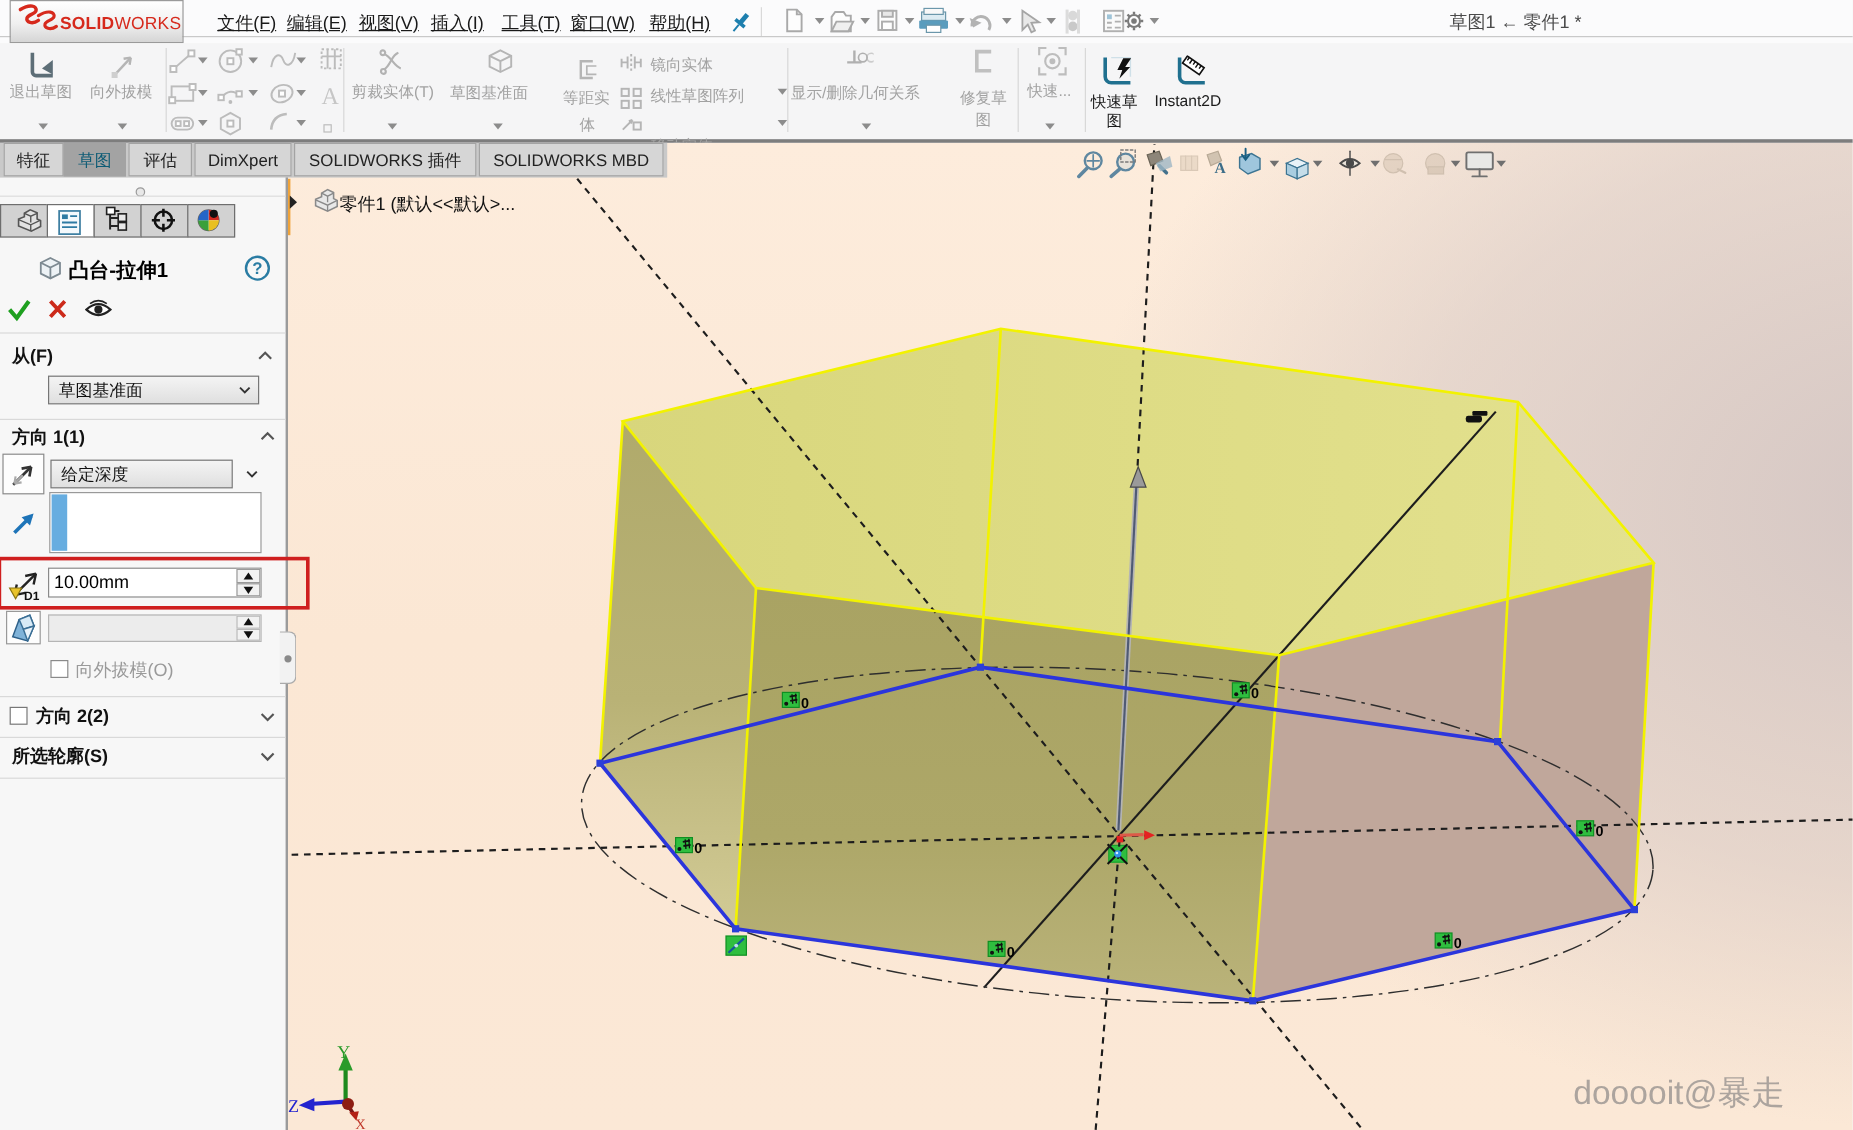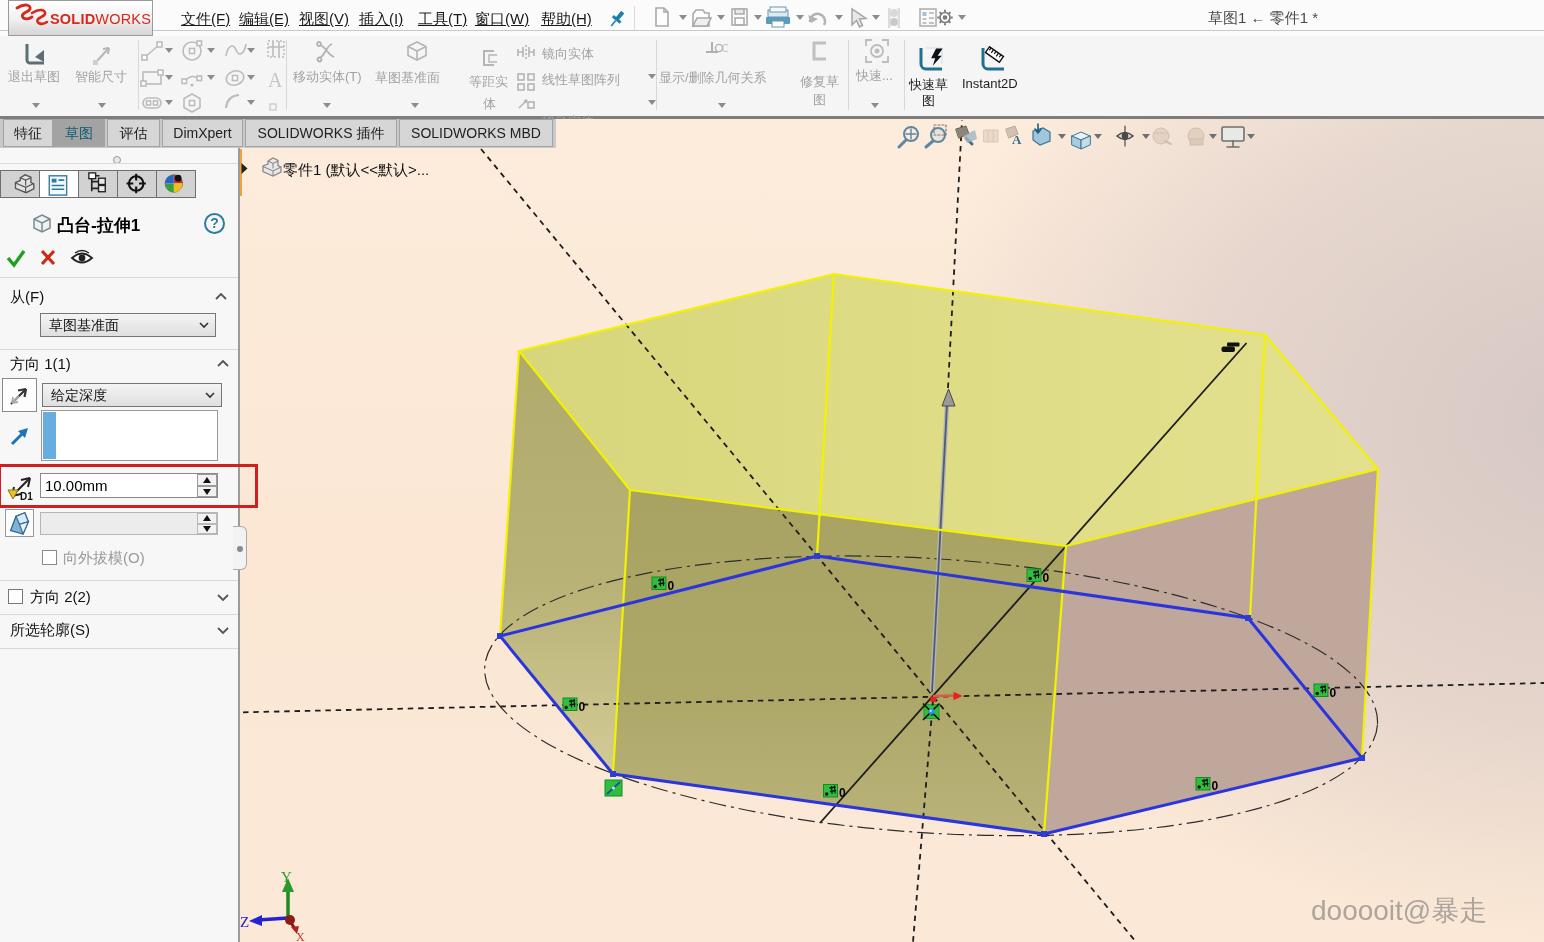--- a/index.html
+++ b/index.html
@@ -12,21 +12,21 @@
 .rtext{font-size:13px;color:#a2a2a2;white-space:nowrap;text-align:right;}
 .rtextb{font-size:13px;color:#1c1c1c;white-space:nowrap;}
 .caret{width:0;height:0;border-left:4px solid transparent;border-right:4px solid transparent;border-top:5px solid #8c8c8c;}
 #tabstrip{left:0;top:119px;width:556px;height:29px;background:#c9c9c9;z-index:5;}
 .tab{top:119px;height:28px;background:#d6d6d6;border:1px solid #a3a3a3;box-sizing:border-box;font-size:14px;color:#222;text-align:center;line-height:27px;z-index:6;}
 .tabactive{background:#a3a3a3;color:#0d5b75;}
 #panel{left:0;top:148px;width:238px;height:794px;background:#f7f7f7;}
 #panelborder{left:238px;top:119px;width:2px;height:823px;background:#9b9b9b;}
 .ptabcell{top:170px;width:40px;height:28px;border:1px solid #6e6e6e;box-sizing:border-box;background:#d2d2d2;}
 .hr{left:0;width:238px;height:1px;background:#d9d9d9;}
-.sechead{font-size:15px;font-weight:normal;color:#111;}
+.sechead{font-size:15px;font-weight:bold;color:#111;}
 .combo{background:linear-gradient(180deg,#f4f4f4,#dfdfdf);border:1px solid #767676;box-sizing:border-box;font-size:14px;color:#111;}
 .spin{width:17px;background:#f2f2f2;border:1px solid #9a9a9a;box-sizing:border-box;}
 </style></head>
 <body>
 
 <div id="menubar" class="abs"></div>
 <div class="abs" style="left:0;top:30px;width:1544px;height:1px;background:#c9c9c9"></div>
 <div id="logo" class="abs"></div>
 <svg class="abs" style="left:10px;top:2px" width="142" height="31" viewBox="0 0 142 31">
   <g fill="none" stroke="#d6291c" stroke-width="2.9" stroke-linecap="round">
@@ -120,21 +120,21 @@
   </svg>
 <div class="abs rtext" style="left:8px;top:68px">退出草图</div>
 <div class="abs caret" style="left:32px;top:103px"></div>
 <svg class="abs" style="left:92px;top:44px" width="22" height="22" viewBox="0 0 22 22">
     <g stroke="#b5b5b5" fill="none" stroke-width="2">
       <path d="M3 19 L17 4"></path>
       <path d="M17 4 l-6 1 M17 4 l-1 6"></path>
       <rect x="1" y="16" width="5" height="5" fill="#cfcfcf" stroke="none"></rect>
     </g>
   </svg>
-<div class="abs rtext" style="left:75px;top:68px">智能尺寸</div>
+<div class="abs rtext" style="left:75px;top:68px">向外拔模</div>
 <div class="abs caret" style="left:98px;top:103px"></div>
 
 <svg class="abs" style="left:140px;top:38px" width="146px" height="76" viewBox="0 0 146 76">
  <g stroke="#bcbcbc" fill="none" stroke-width="1.6">
   <path d="M4 20 L20 6"></path>
       <rect x="2" y="17" width="5" height="5" fill="#fff"></rect>
       <rect x="17" y="4" width="5" height="5" fill="#fff"></rect>
   <rect x="3" y="34" width="18" height="12"></rect>
       <rect x="18" y="32" width="5" height="5" fill="#fff"></rect>
       <rect x="1" y="43" width="5" height="5" fill="#fff"></rect>
@@ -172,21 +172,21 @@
 <div class="abs caret" style="left:247px;top:100px"></div>
 
 <svg class="abs" style="left:316px;top:40px" width="24" height="24" viewBox="0 0 24 24">
     <g stroke="#b2b2b2" fill="none" stroke-width="1.8">
       <path d="M4 18 C10 14,10 6,16 4"></path>
       <path d="M4 5 C10 7,12 15,18 17"></path>
       <circle cx="3.5" cy="19.5" r="2"></circle>
       <circle cx="3" cy="4" r="2"></circle>
     </g>
   </svg>
-<div class="abs rtext" style="left:293px;top:68px">移动实体(T)</div>
+<div class="abs rtext" style="left:293px;top:68px">剪裁实体(T)</div>
 <div class="abs caret" style="left:323px;top:103px"></div>
 <svg class="abs" style="left:404px;top:40px" width="26" height="24" viewBox="0 0 26 24">
     <g stroke="#b5b5b5" fill="none" stroke-width="1.6">
       <path d="M13 2 l9 4.5 v9 l-9 4.5 l-9 -4.5 v-9 z"></path>
       <path d="M4 6.5 L13 11 l9 -4.5 M13 11 v9"></path>
     </g>
   </svg>
 <div class="abs rtext" style="left:375px;top:69px">草图基准面</div>
 <div class="abs caret" style="left:411px;top:103px"></div>
 <svg class="abs" style="left:478px;top:48px" width="22" height="24" viewBox="0 0 22 24">
@@ -521,21 +521,21 @@
 <div class="abs" style="left:2px;top:378px;width:35px;height:34px;background:#fdfdfd;border:1px solid #8a8a8a;box-sizing:border-box"></div>
 <svg class="abs" style="left:7px;top:383px" width="25" height="25" viewBox="0 0 25 25">
     <g stroke="#333" stroke-width="2.2" fill="none">
       <path d="M4 21 L19 6"></path>
       <path d="M19 6 l-8 1.5 M19 6 l-1.5 8"></path>
     </g>
     <g stroke="#aaa" stroke-width="1.8" fill="none">
       <path d="M12 13 L5 20 M5 20 l6 -1 M5 20 l1 -6"></path>
     </g>
   </svg>
-<div class="abs combo" style="left:42px;top:383px;width:180px;height:24px;line-height:23px;padding-left:8px">给定深度</div>
+<div class="abs combo" style="left:42px;top:383px;width:152px;height:24px;line-height:23px;padding-left:8px">给定深度</div>
 <svg class="abs" style="left:204px;top:391px" width="12" height="8" viewBox="0 0 12 8">
     <path d="M2 2 L6 6 L10 2" fill="none" stroke="#333" stroke-width="1.6"></path>
   </svg>
 <svg class="abs" style="left:8px;top:424px" width="24" height="24" viewBox="0 0 24 24">
     <g stroke="#1e74b8" stroke-width="3" fill="none">
       <path d="M4 20 L18 6"></path>
     </g>
     <polygon points="20,4 10,7 17,14" fill="#1e74b8"></polygon>
   </svg>
 <div class="abs" style="left:41px;top:410px;width:177px;height:51px;background:#fff;border:1px solid #999;box-sizing:border-box"></div>

